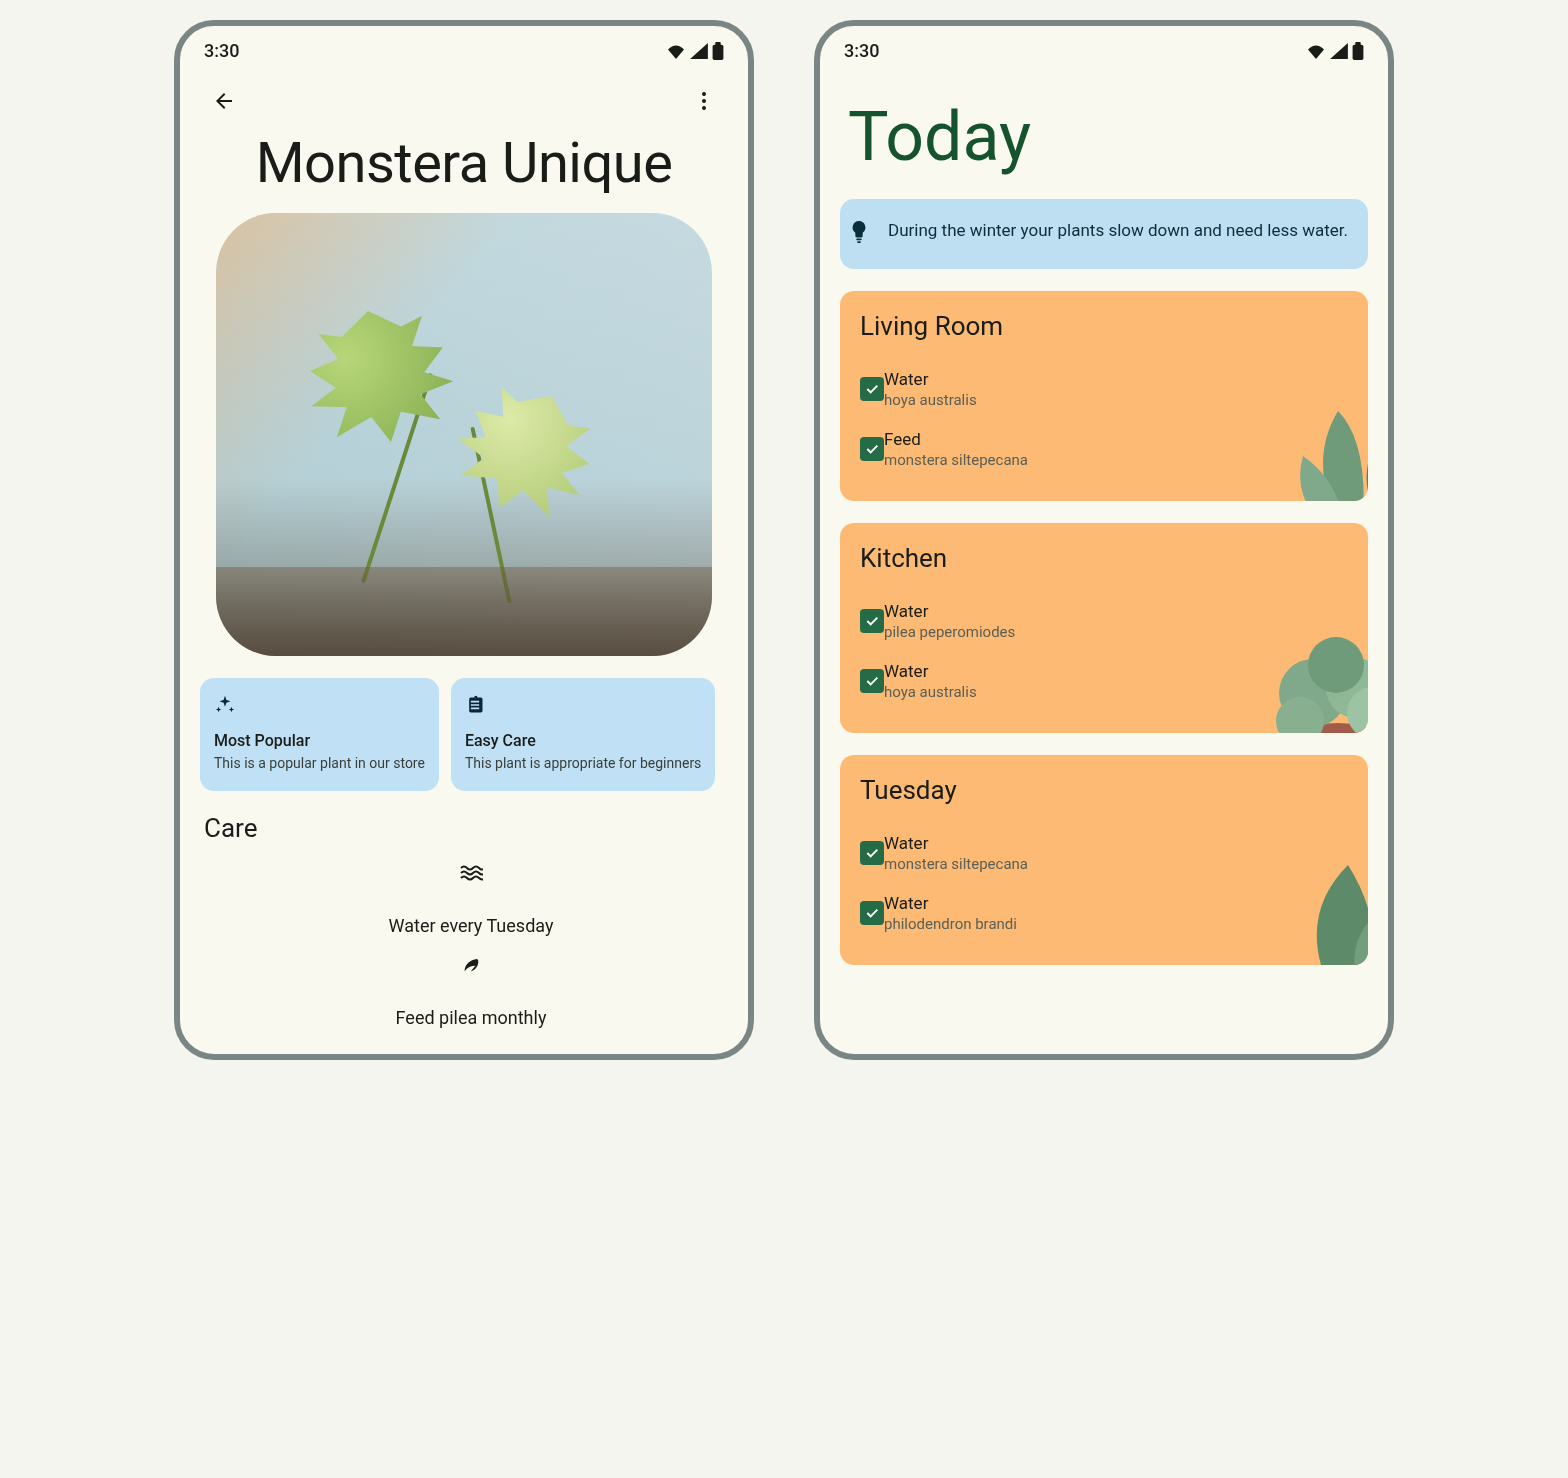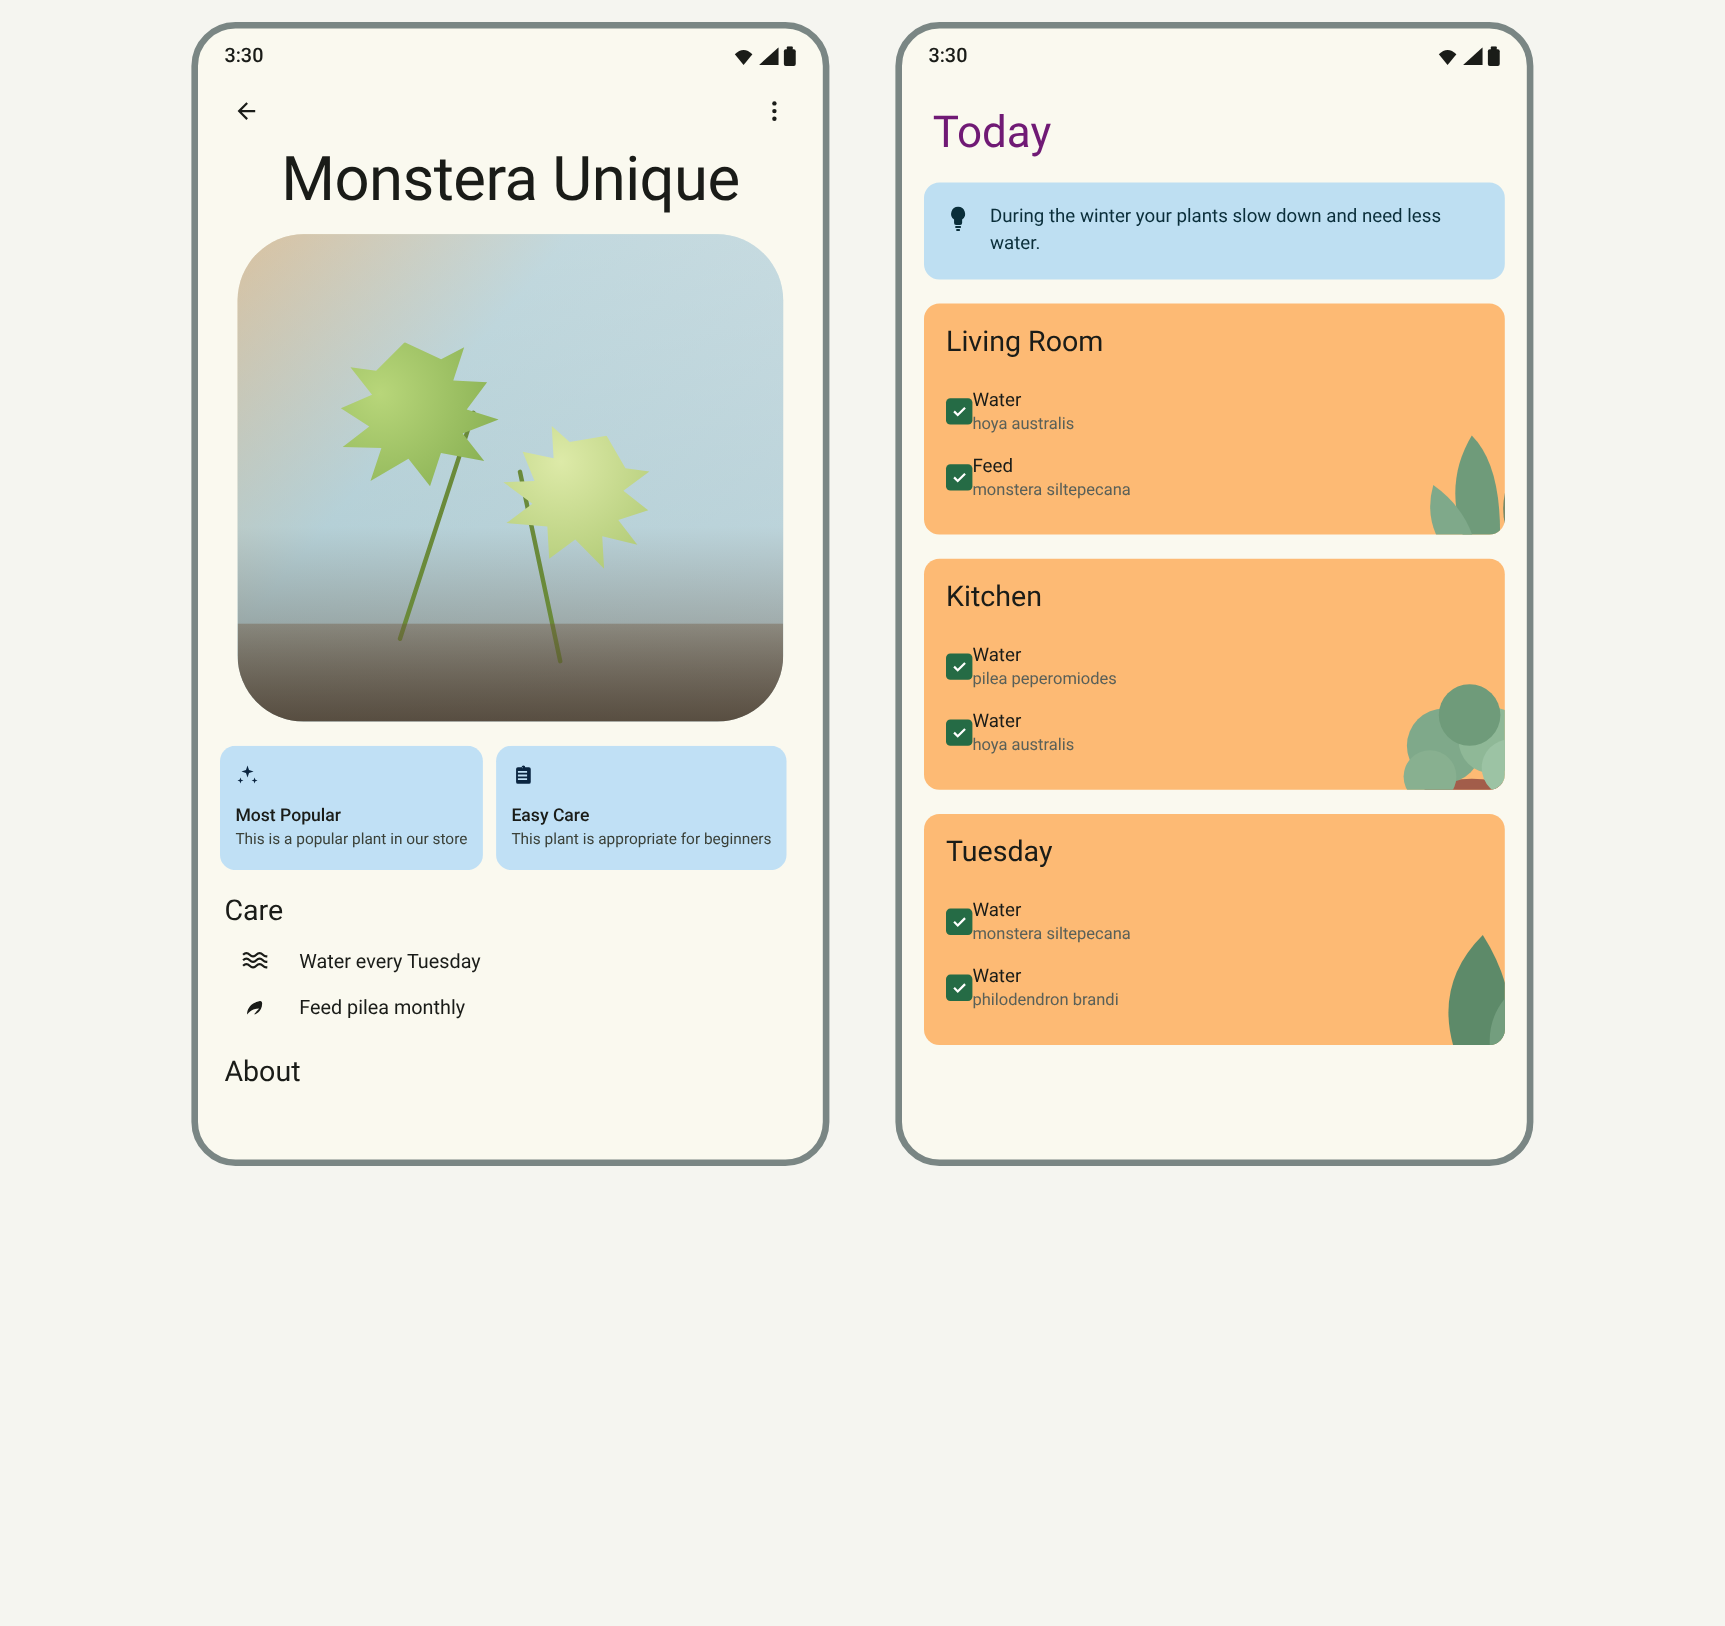--- a/index.html
+++ b/index.html
@@ -106,34 +106,35 @@
     font-size: 26px;
     font-weight: 400;
     color: #1a1c18;
     margin: 22px 0 12px 4px;
   }
   .care-row {
     display: flex; align-items: center; gap: 28px;
     padding: 8px 4px 8px 18px;
     font-size: 18px;
     color: #1a1c18;
+    flex-direction: column;
   }
   .care-row .ci { width: 26px; text-align:center; font-size:20px; color:#1a1c18; }
 
   
   .today-title {
-    font-size: 40px;
+    font-size: 68px;
     font-weight: 400;
-    color: #701a75;
+    color: #14532d;
     margin: 28px 0 22px 8px;
   }
   .tip-card {
     background: #bedff2;
     border-radius: 14px;
-    padding: 20px 20px;
+    padding: 20px 8px;
     display: flex;
     gap: 18px;
     align-items: flex-start;
     margin-bottom: 22px;
   }
   .tip-text { font-size: 17px; color: #0a2e3a; line-height: 1.4; }
   .room-card {
     background: #fdba74;
     border-radius: 14px;
     padding: 20px 20px 22px 20px;

